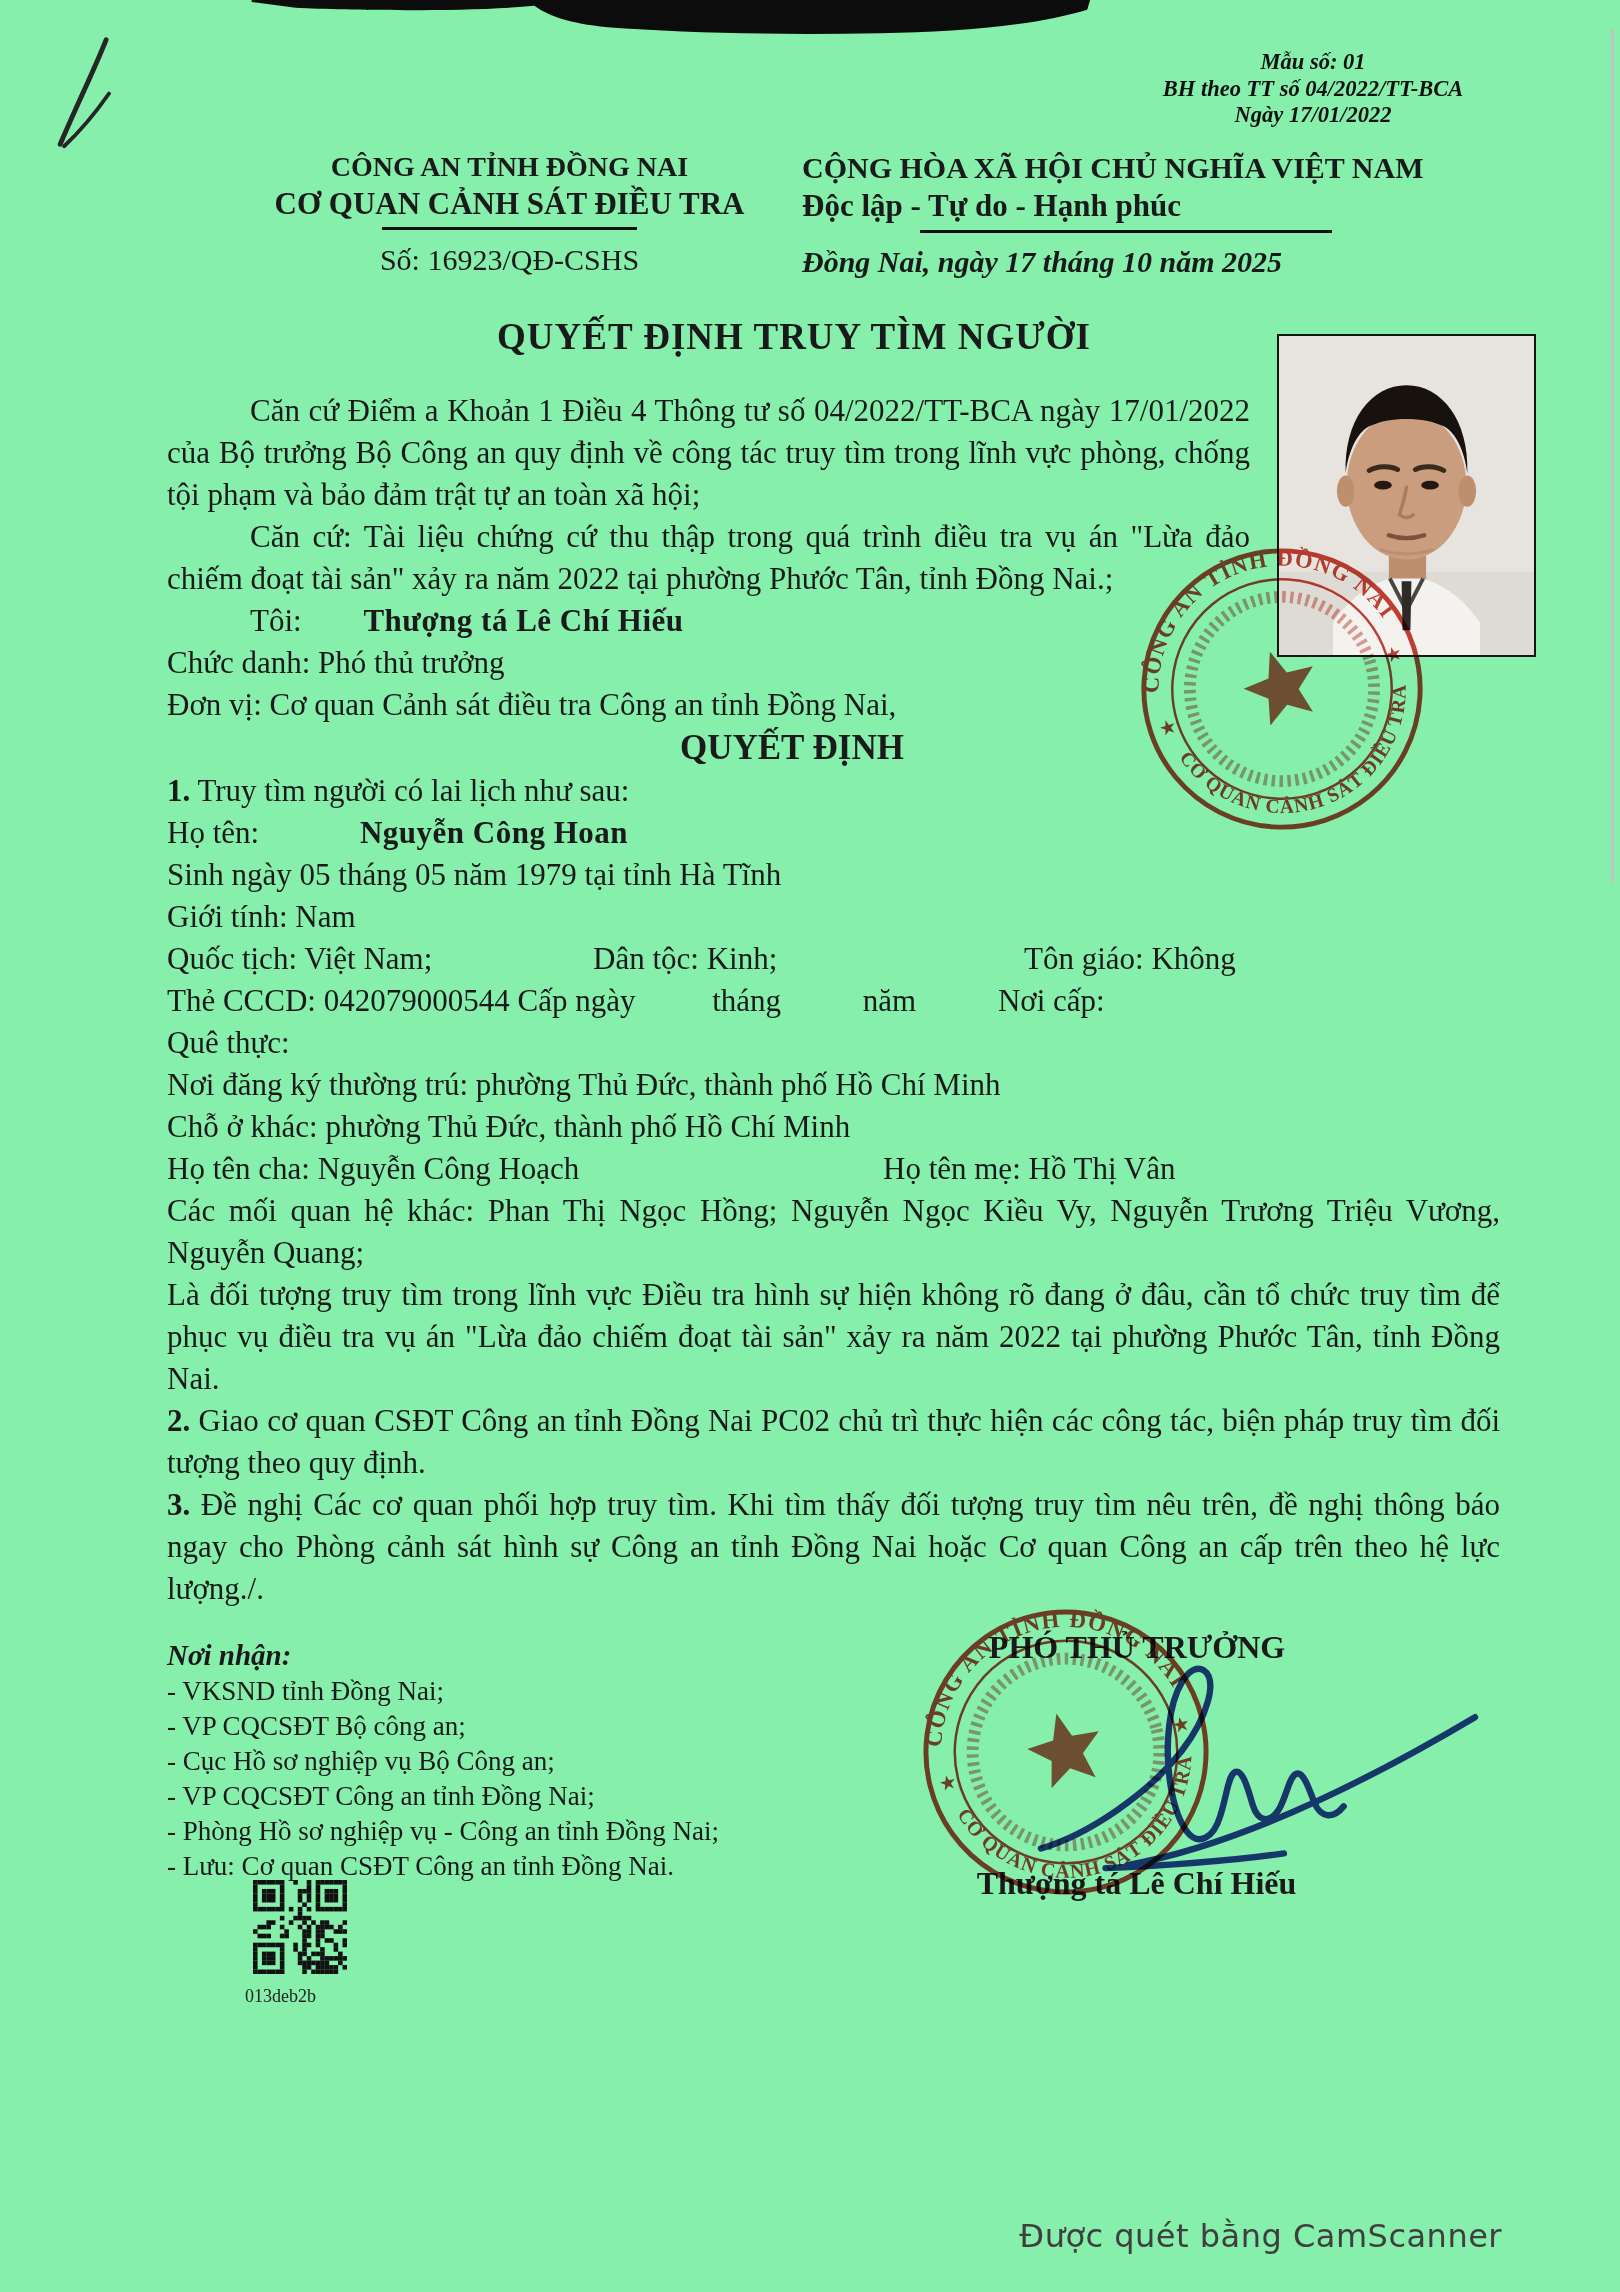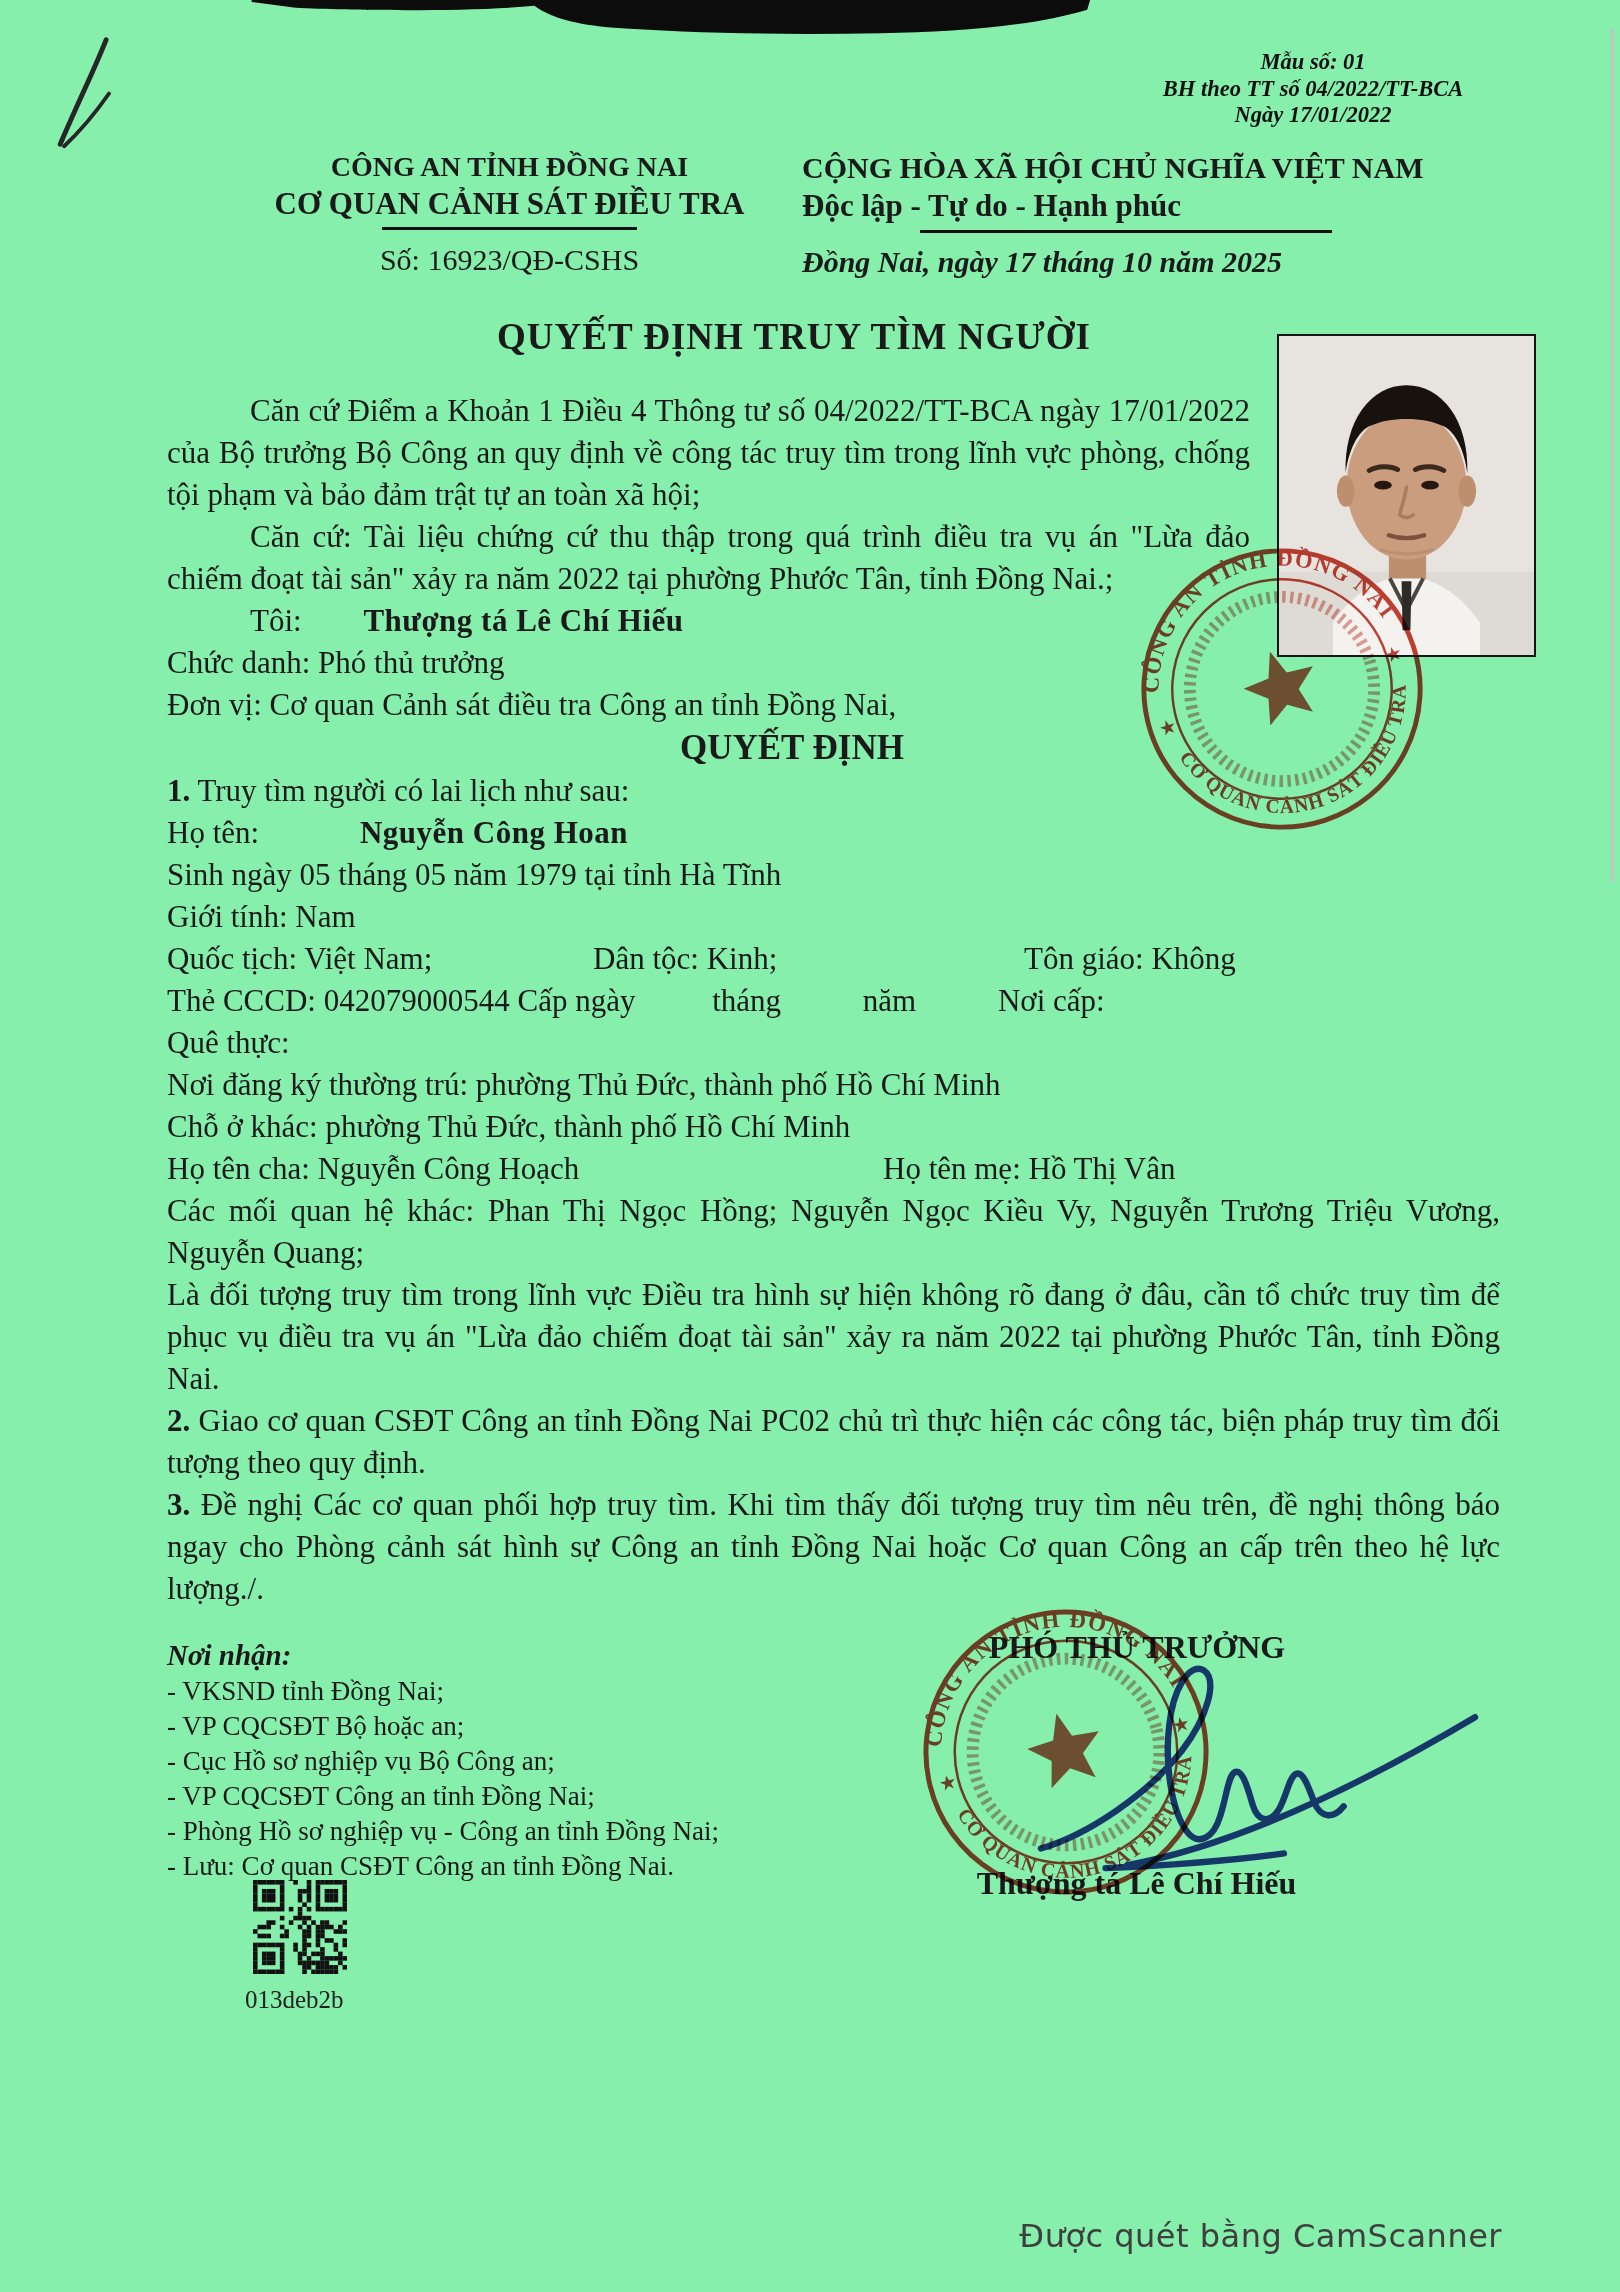--- a/index.html
+++ b/index.html
@@ -45,21 +45,21 @@
   #recipients .item{font-size:27px;line-height:35px;}
   
   #sig-title{left:980px;top:1629px;width:314px;text-align:center;
     font-weight:bold;font-size:32px;}
   #sig-name{left:975px;top:1865px;width:323px;text-align:center;
     font-weight:bold;font-size:32px;}
   .stamp{mix-blend-mode:multiply;opacity:.88;}
   #signature-svg{mix-blend-mode:multiply;}
   
   #qr-box{left:253px;top:1880px;width:94px;height:94px;}
-  #qr-label{left:245px;top:1986px;width:137px;font-size:25px;color:#222;}
+  #qr-label{left:245px;top:1986px;width:137px;font-size:18px;color:#222;}
   
   #watermark{right:118px;top:2217px;font-family:"DejaVu Sans","Liberation Sans",sans-serif;
     font-size:32px;color:#3f3f3f;letter-spacing:0.5px;}
   
   #edge-line{left:1611px;top:29px;width:2.9px;height:853px;background:#c3c3c3;}
 </style>
 </head>
 <body>
 
 <div id="page">
@@ -166,21 +166,21 @@
     </div>
     <div class="line">
       <b>3.</b>
       <span>Đề nghị Các cơ quan phối hợp truy tìm. Khi tìm thấy đối tượng truy tìm nêu trên, đề nghị thông báo ngay cho Phòng cảnh sát hình sự Công an tỉnh Đồng Nai hoặc Cơ quan Công an cấp trên theo hệ lực lượng./.</span>
     </div>
   </div>
 
   <div class="abs" id="recipients">
     <div class="label">Nơi nhận:</div>
     <div class="item">- VKSND tỉnh Đồng Nai;</div>
-    <div class="item">- VP CQCSĐT Bộ hoặc an;</div>
+    <div class="item">- VP CQCSĐT Bộ công an;</div>
     <div class="item">- Cục Hồ sơ nghiệp vụ Bộ Công an;</div>
     <div class="item">- VP CQCSĐT Công an tỉnh Đồng Nai;</div>
     <div class="item">- Phòng Hồ sơ nghiệp vụ - Công an tỉnh Đồng Nai;</div>
     <div class="item">- Lưu: Cơ quan CSĐT Công an tỉnh Đồng Nai.</div>
   </div>
 
   <div class="abs" id="sig-title">PHÓ THỦ TRƯỞNG</div>
   <div class="abs" id="sig-name">Thượng tá Lê Chí Hiếu</div>
 
   <svg class="abs stamp" style="left:1137px;top:544px;" width="290" height="290" viewBox="0 0 296 296">

